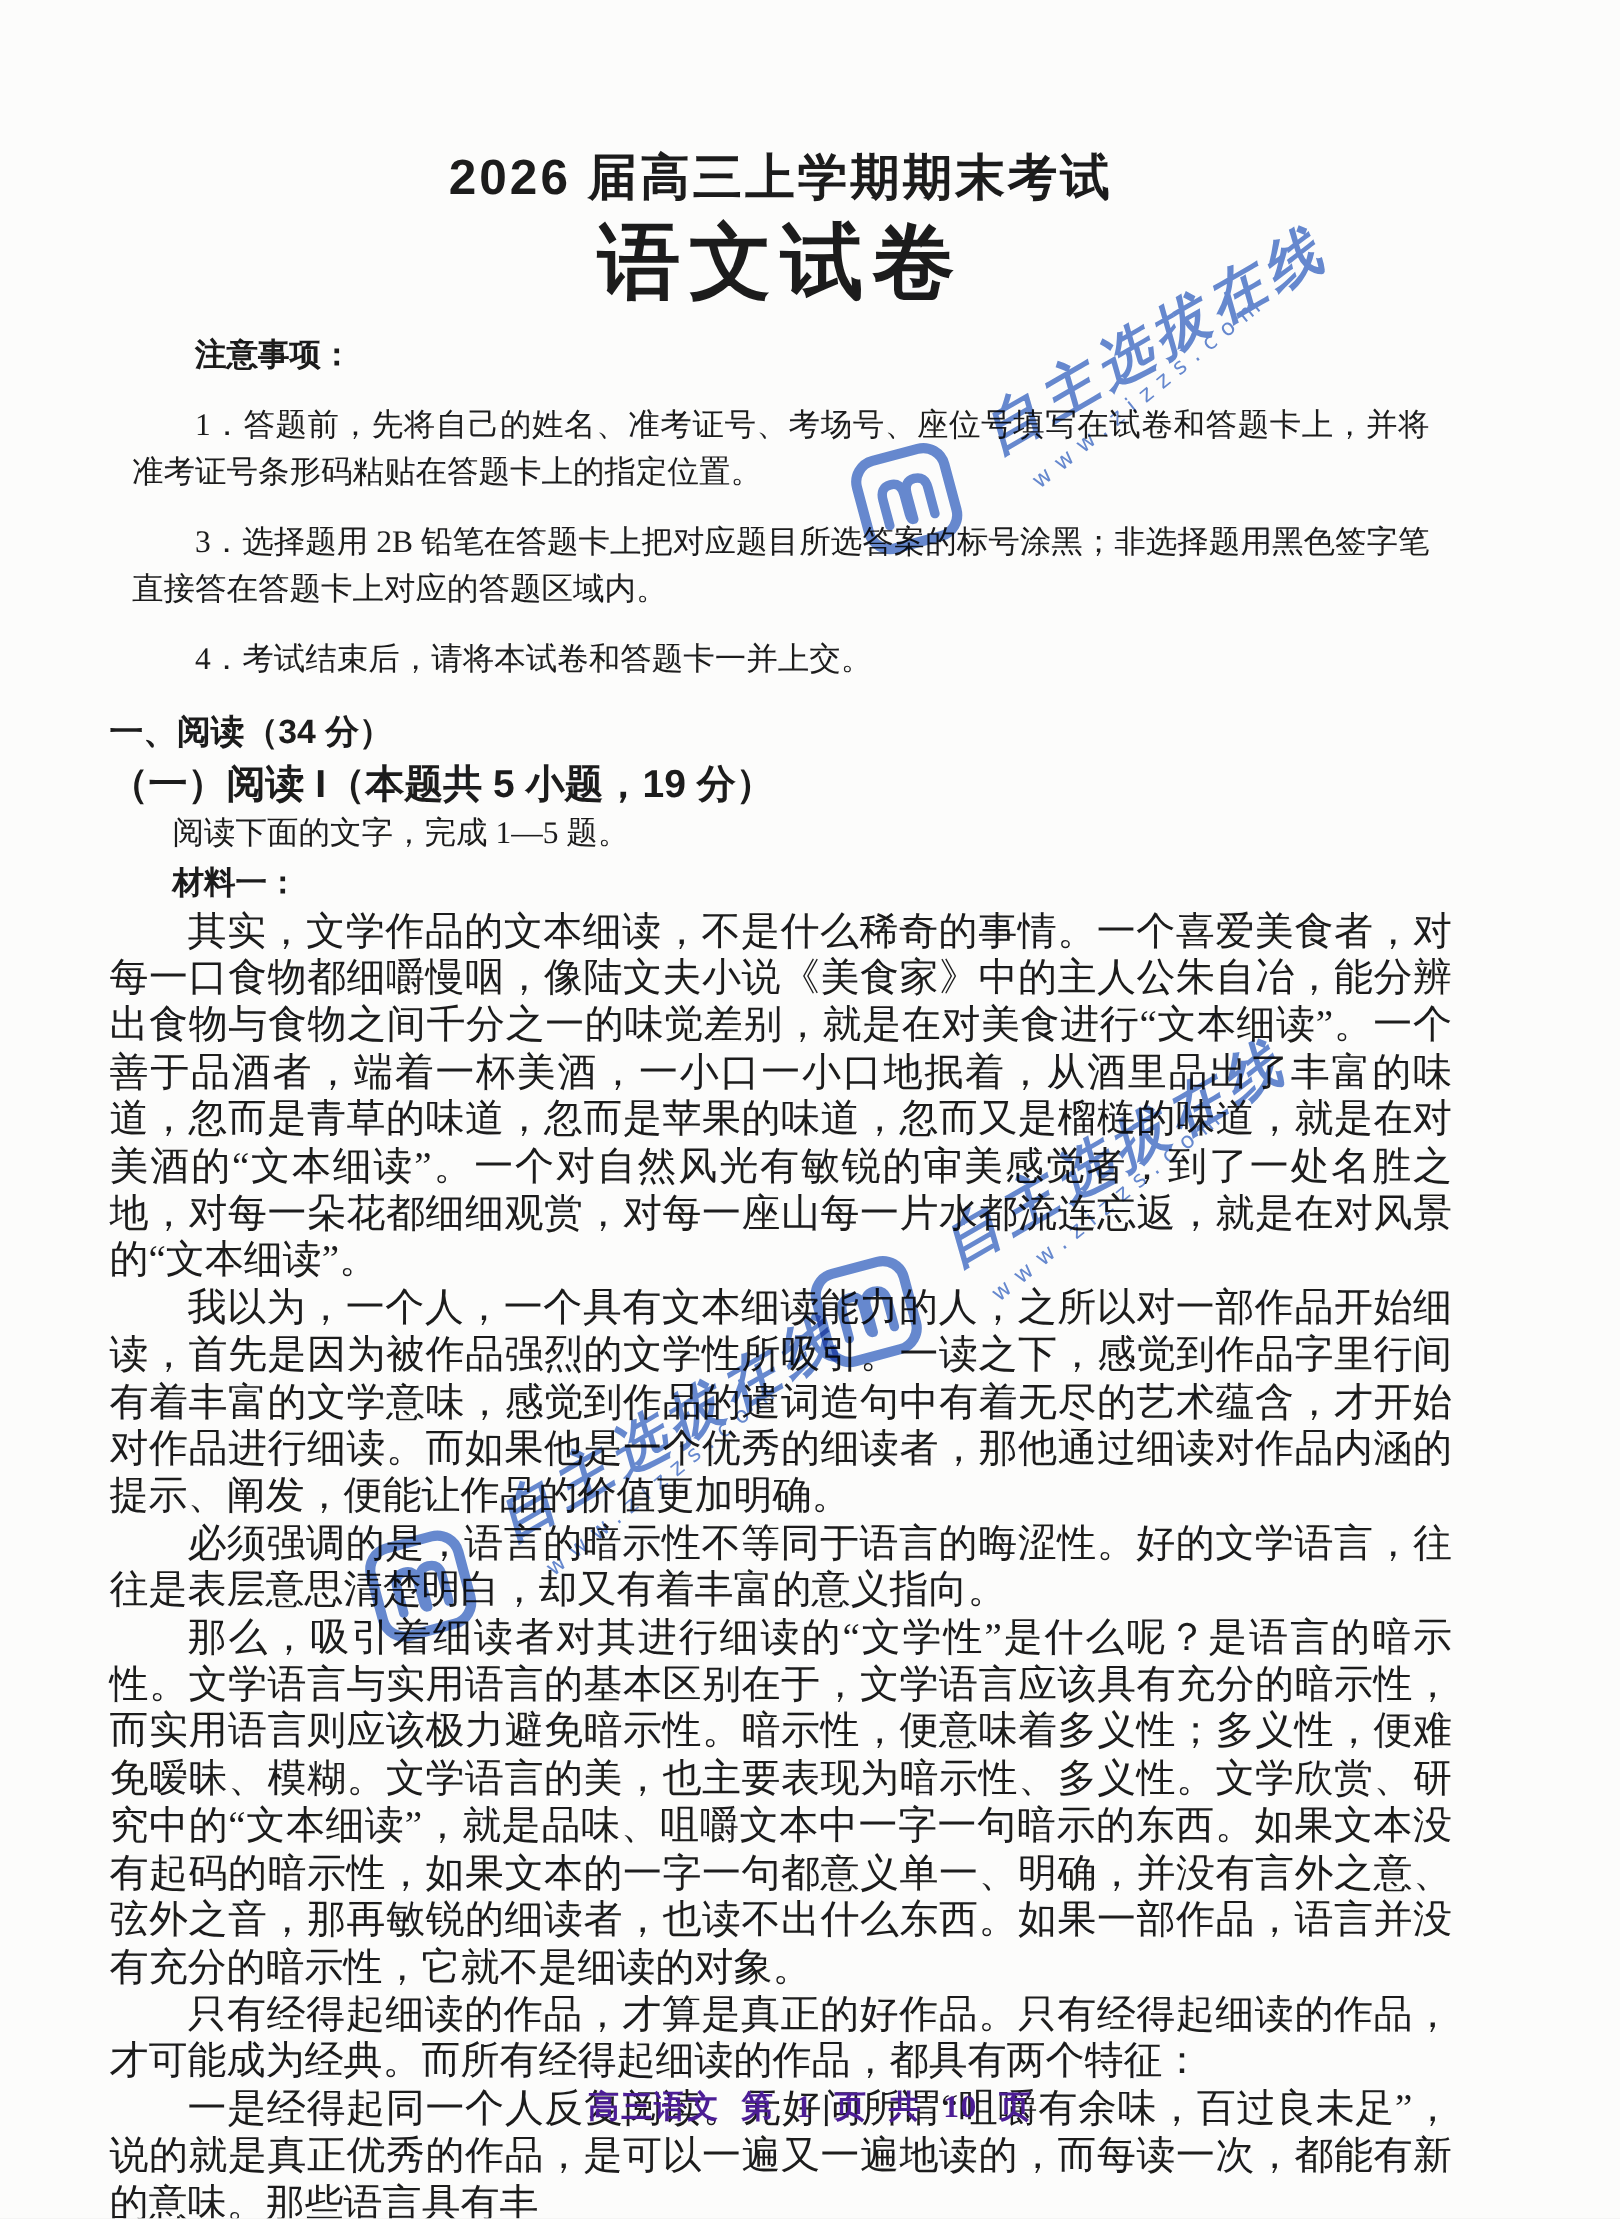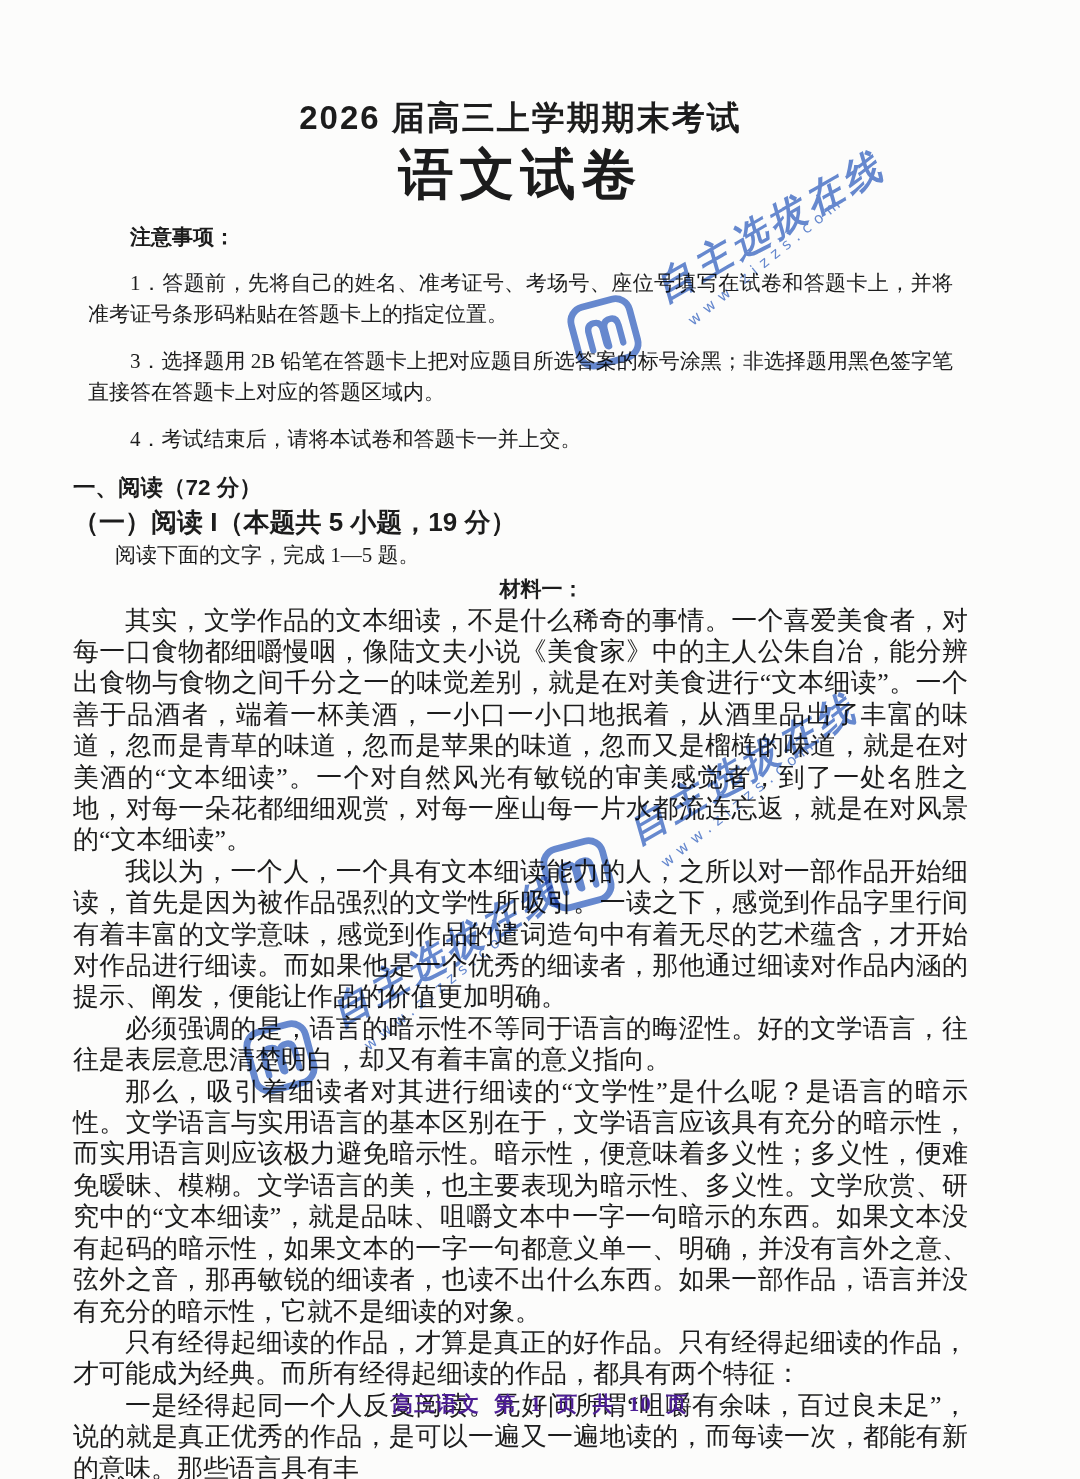--- a/index.html
+++ b/index.html
@@ -72,21 +72,20 @@
     line-height: 33px;
     text-indent: 2em;
   }
   .material-label {
     margin: 0;
     font-weight: bold;
     font-family: "Liberation Sans", "DejaVu Sans", sans-serif;
     font-size: 21px;
     line-height: 33px;
     text-indent: 2em;
-    text-align: center;
   }
   .passage p {
     margin: 0;
     font-size: 26px;
     line-height: 31.4px;
     text-indent: 2em;
     text-align: justify;
   }
 
   .page-footer {
@@ -150,21 +149,21 @@
     <h1 class="exam-title">2026 届高三上学期期末考试</h1>
     <h2 class="paper-title">语文试卷</h2>
 
     <div class="notice">
       <p class="notice-heading">注意事项：</p>
       <p>1．答题前，先将自己的姓名、准考证号、考场号、座位号填写在试卷和答题卡上，并将准考证号条形码粘贴在答题卡上的指定位置。</p>
       <p>3．选择题用 2B 铅笔在答题卡上把对应题目所选答案的标号涂黑；非选择题用黑色签字笔直接答在答题卡上对应的答题区域内。</p>
       <p>4．考试结束后，请将本试卷和答题卡一并上交。</p>
     </div>
 
-    <p class="section-heading">一、阅读（72 分）</p>
+    <p class="section-heading">一、阅读（34 分）</p>
     <p class="subsection-heading">（一）阅读 I（本题共 5 小题，19 分）</p>
     <p class="reading-instruction">阅读下面的文字，完成 1—5 题。</p>
     <p class="material-label">材料一：</p>
 
     <div class="passage">
       <p>其实，文学作品的文本细读，不是什么稀奇的事情。一个喜爱美食者，对每一口食物都细嚼慢咽，像陆文夫小说《美食家》中的主人公朱自冶，能分辨出食物与食物之间千分之一的味觉差别，就是在对美食进行“文本细读”。一个善于品酒者，端着一杯美酒，一小口一小口地抿着，从酒里品出了丰富的味道，忽而是青草的味道，忽而是苹果的味道，忽而又是榴梿的味道，就是在对美酒的“文本细读”。一个对自然风光有敏锐的审美感觉者，到了一处名胜之地，对每一朵花都细细观赏，对每一座山每一片水都流连忘返，就是在对风景的“文本细读”。</p>
       <p>我以为，一个人，一个具有文本细读能力的人，之所以对一部作品开始细读，首先是因为被作品强烈的文学性所吸引。一读之下，感觉到作品字里行间有着丰富的文学意味，感觉到作品的遣词造句中有着无尽的艺术蕴含，才开始对作品进行细读。而如果他是一个优秀的细读者，那他通过细读对作品内涵的提示、阐发，便能让作品的价值更加明确。</p>
       <p>必须强调的是，语言的暗示性不等同于语言的晦涩性。好的文学语言，往往是表层意思清楚明白，却又有着丰富的意义指向。</p>
       <p>那么，吸引着细读者对其进行细读的“文学性”是什么呢？是语言的暗示性。文学语言与实用语言的基本区别在于，文学语言应该具有充分的暗示性，而实用语言则应该极力避免暗示性。暗示性，便意味着多义性；多义性，便难免暧昧、模糊。文学语言的美，也主要表现为暗示性、多义性。文学欣赏、研究中的“文本细读”，就是品味、咀嚼文本中一字一句暗示的东西。如果文本没有起码的暗示性，如果文本的一字一句都意义单一、明确，并没有言外之意、弦外之音，那再敏锐的细读者，也读不出什么东西。如果一部作品，语言并没有充分的暗示性，它就不是细读的对象。</p>
       <p>只有经得起细读的作品，才算是真正的好作品。只有经得起细读的作品，才可能成为经典。而所有经得起细读的作品，都具有两个特征：</p>

